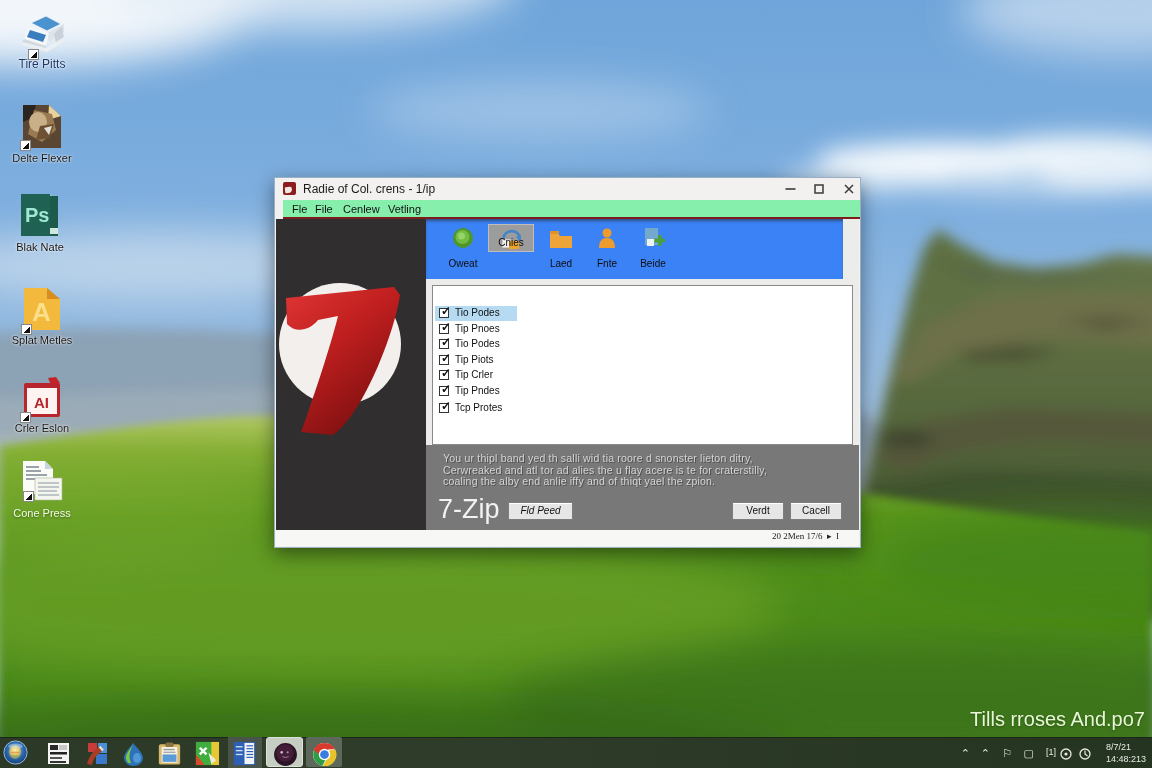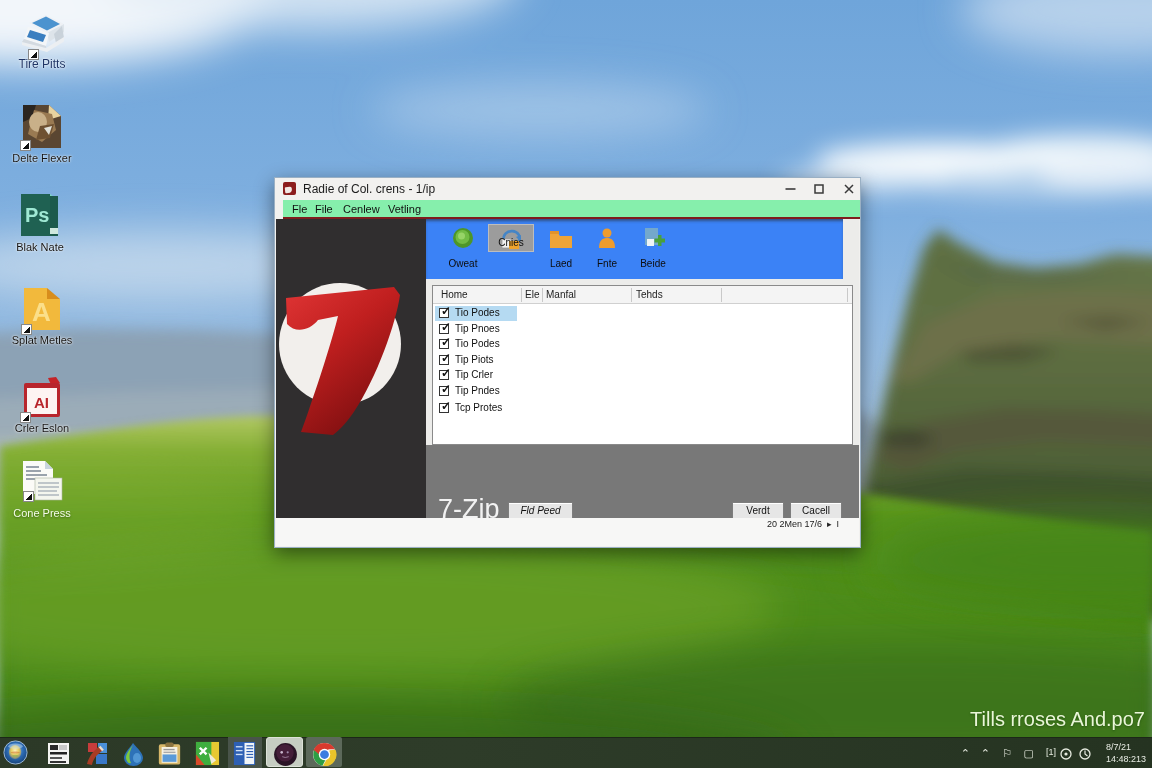--- a/index.html
+++ b/index.html
@@ -34,21 +34,21 @@
   .hcol { position:absolute; top:3px; }
   .hsep { position:absolute; top:2px; width:1px; height:14px; background:#c9c9c9; }
   .lrow { position:absolute; left:2px; height:15px; font-size:10px; color:#111; white-space:nowrap; }
   .cb { position:absolute; left:4px; top:2px; width:10px; height:10px; border:1px solid #333; background:#fff; }
   .cb:after { content:"\2713"; position:absolute; left:1px; top:-5px; font-size:12px; font-weight:bold; color:#111; }
   .rtx { position:absolute; left:20px; top:1px; }
   #graybot { position:absolute; left:0; top:226px; right:0; bottom:0; background:#787878; }
   #blurb { position:absolute; left:17px; top:8px; font-size:10.5px; line-height:11.6px; color:#d4d4d4; text-shadow:1px 1px 0 rgba(40,40,40,.5); letter-spacing:0.2px; }
   #zip7 { position:absolute; left:12px; top:49px; font-size:27px; color:#f2f2f2; letter-spacing:0px; }
   .btn { position:absolute; height:18px; background:#e6e6e6; border:1px solid #7d7d7d; font-size:10px; color:#111; text-align:center; line-height:16px; box-shadow:inset 0 1px 0 #fff; }
-  #statusbar { position:absolute; left:1px; right:1px; bottom:1px; height:28px; background:#f7f7f6; font-size:9px; color:#222; }
+  #statusbar { position:absolute; left:1px; right:1px; bottom:1px; height:16px; background:#f7f7f6; font-size:9px; color:#222;font-family:Liberation Serif, serif; }
   
   #taskbar { position:absolute; left:0; bottom:0; width:1152px; height:31px; background:linear-gradient(90deg,#2c3927 0%, #2e3c29 40%, #253321 100%); border-top:1px solid #1c2718; }
   .tkico { position:absolute; top:3px; width:25px; height:25px; }
   .traytxt { position:absolute; right:6px; top:3px; text-align:left; color:#e8ece4; font-size:9px; line-height:12px; }
   .trayico { position:absolute; top:9px; color:#e6eadf; font-size:11px; }
   #deskname { position:absolute; right:7px; bottom:37px; font-size:20px; color:#eaf6d8; text-shadow:0 1px 2px rgba(20,60,10,.5); }
 </style>
 </head>
 <body>
 <div id="desk">
@@ -301,31 +301,20 @@
           <svg width="24" height="22" style="margin-top:3px;">
               <rect x="4" y="1" width="13" height="17" fill="#74a8cc"></rect>
               <rect x="6" y="12" width="7" height="7" fill="#eef4f6"></rect>
               <rect x="17" y="8" width="3.5" height="11" fill="#4aa03a"></rect>
               <rect x="13.5" y="11.5" width="10.5" height="4" fill="#4aa03a"></rect>
             </svg>
           <div class="tl">Beide</div>
         </div>
       </div>
       <div id="list">
-        <div id="lhead">
-          <span class="hcol" style="left:8px;">Home</span>
-          <span class="hcol" style="left:92px;">Ele</span>
-          <span class="hcol" style="left:113px;">Manfal</span>
-          <span class="hcol" style="left:203px;">Tehds</span>
-          <span class="hsep" style="left:88px;"></span>
-          <span class="hsep" style="left:109px;"></span>
-          <span class="hsep" style="left:198px;"></span>
-          <span class="hsep" style="left:288px;"></span>
-          <span class="hsep" style="left:414px;"></span>
-        </div>
         <div class="lrow" style="top:20px; width:82px; background:#b5daf2;">
             <span class="cb"></span>
             <span class="rtx">Tio Podes</span>
           </div>
         <div class="lrow" style="top:36px;">
             <span class="cb"></span>
             <span class="rtx">Tip Pnoes</span>
           </div>
         <div class="lrow" style="top:51px;">
             <span class="cb"></span>
@@ -342,20 +331,23 @@
         <div class="lrow" style="top:98px;">
             <span class="cb"></span>
             <span class="rtx">Tip Pndes</span>
           </div>
         <div class="lrow" style="top:115px;">
             <span class="cb"></span>
             <span class="rtx">Tcp Protes</span>
           </div>
       </div>
       <div id="graybot">
+        <div id="blurb">You ur thipl band yed th salli wid tia roore d snonster lieton ditry,<br>
+        Cerwreaked and atl tor ad alies the u flay acere is te for craterstilly,<br>
+        coaling the alby end anlie iffy and of thiqt yael the zpion.</div>
         <div id="zip7">7-Zip</div>
         <div class="btn" style="left:82px; top:57px; width:65px;font-style:italic;">Fld Peed</div>
         <div class="btn" style="left:306px; top:57px; width:52px;">Verdt</div>
         <div class="btn" style="left:364px; top:57px; width:52px;">Cacell</div>
       </div>
     </div>
     <div id="statusbar">
         <span style="position:absolute; right:20px; top:1px;">20 2Men 17/6&nbsp;&nbsp;▸&nbsp;&nbsp;I</span>
       </div>
   </div>

